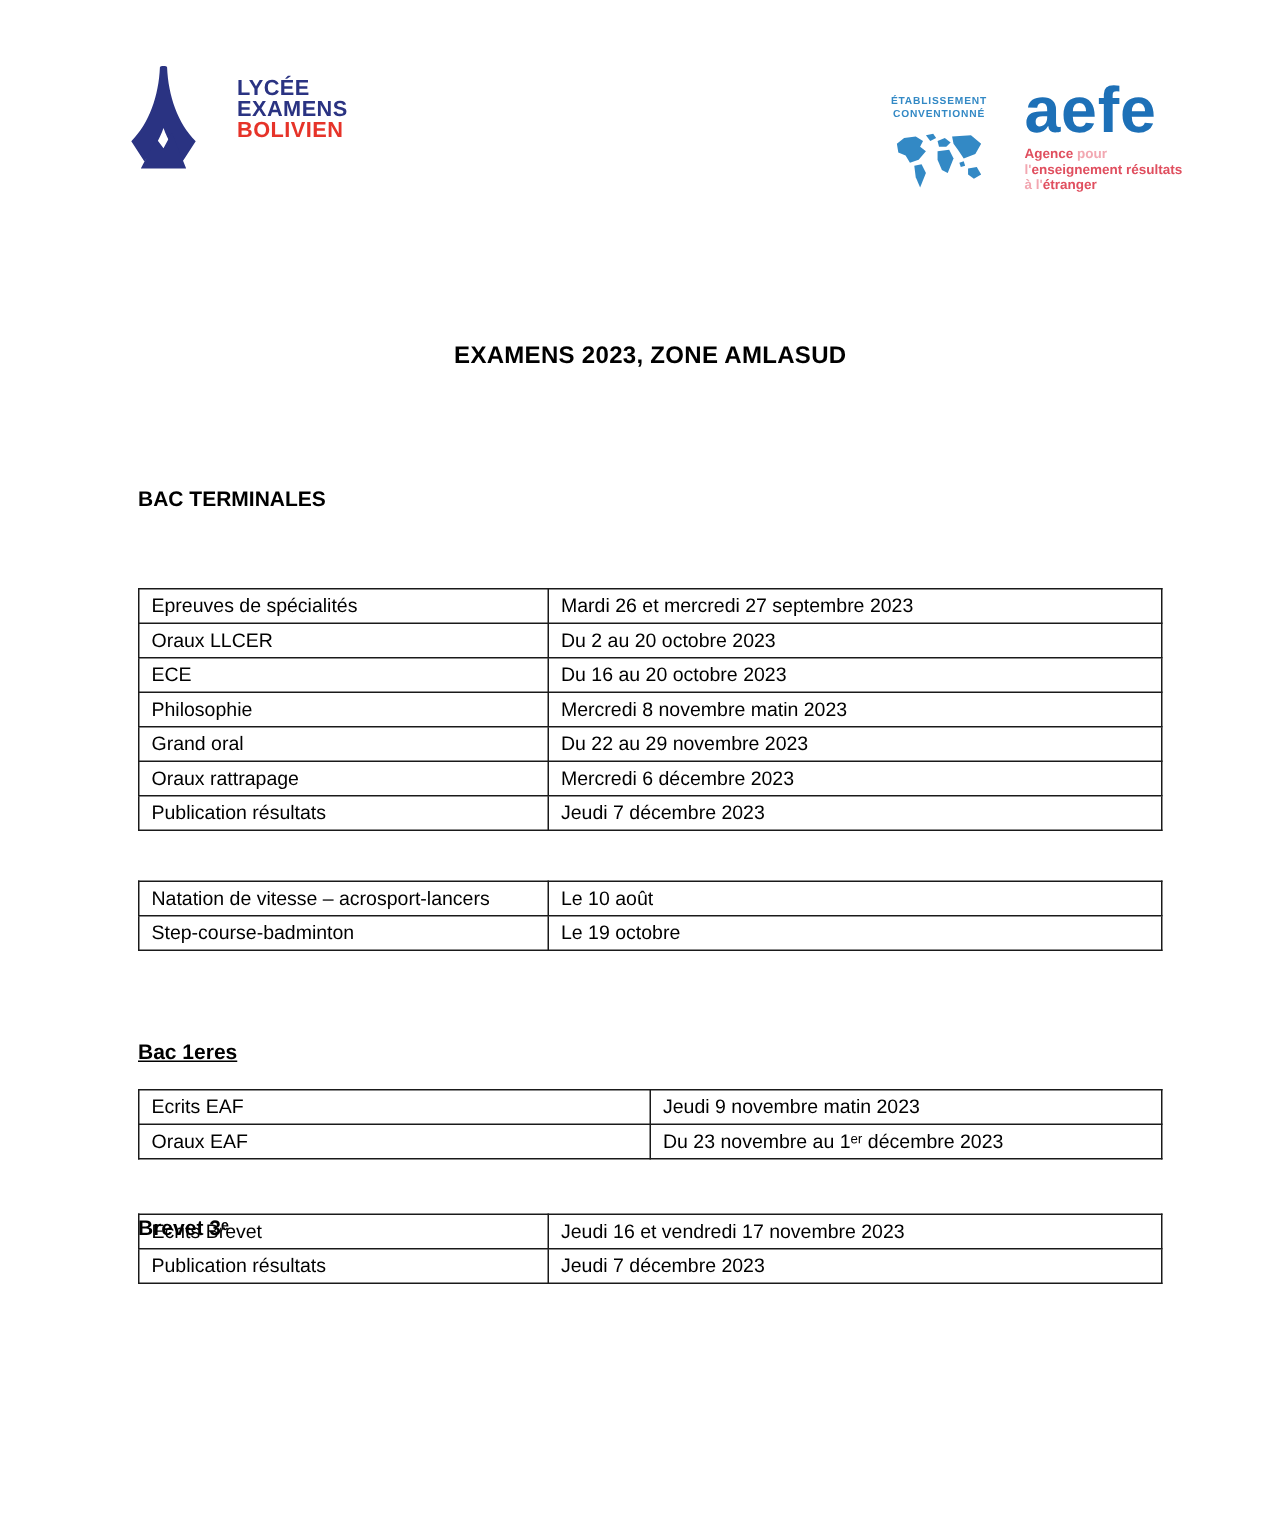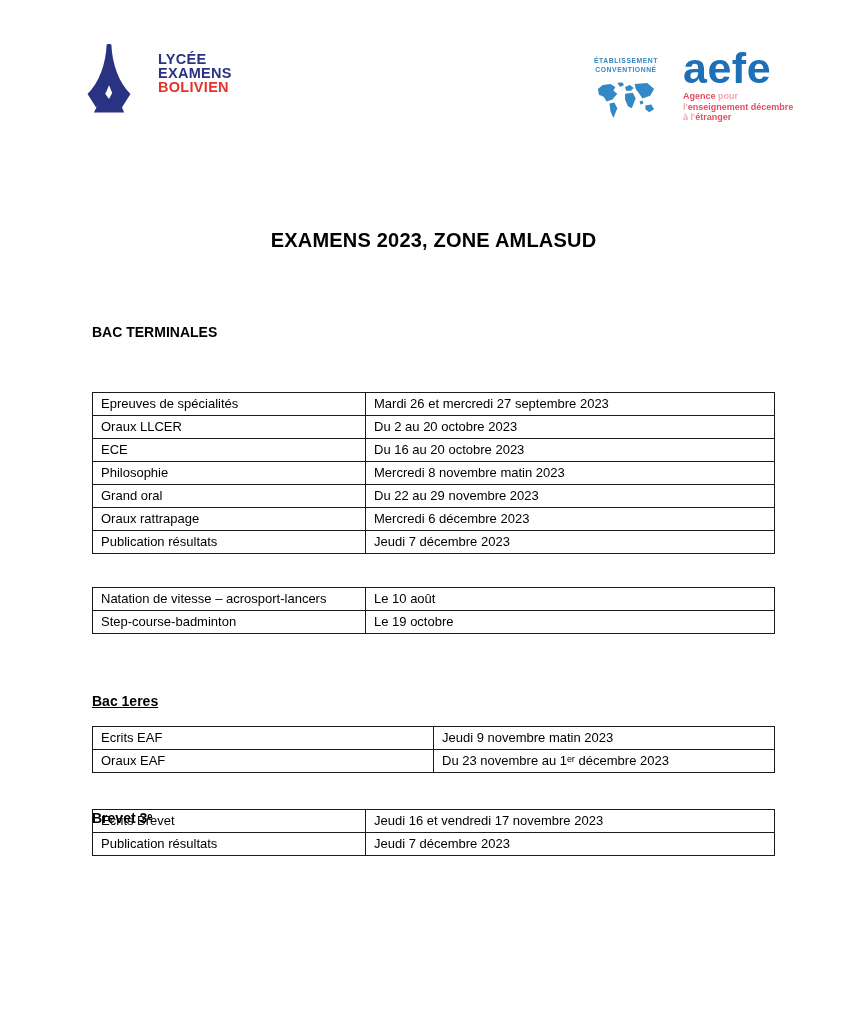--- a/index.html
+++ b/index.html
@@ -11,35 +11,35 @@
   }
   .page { position:absolute; inset:0; background:#fff; overflow:hidden; }
 
   
   .logo-left { position:absolute; left:85px; top:44px; display:flex; gap:25px; }
   .tower-icon svg { width:48px; height:70px; display:block; }
   .school-text { margin-top:9px; font-weight:bold; font-size:14.5px; line-height:13.8px; letter-spacing:.3px; }
   .school-text .navy { color:var(--navy); }
   .school-text .red  { color:var(--logo_red); }
 
-  .logo-right { position:absolute; left:588px; top:47px; display:flex; align-items:flex-start; height:88px; }
+  .logo-right { position:absolute; left:588px; top:47px; display:flex; align-items:center; height:88px; }
   .aefe-left { width:76px; text-align:center; }
   .conv-label { margin-top:9px; font-size:6.8px; font-weight:bold; letter-spacing:.55px;
                 color:var(--map_blue); line-height:9px; }
   .world-map svg { width:62px; height:41px; margin-top:7px; display:block; margin-left:auto; margin-right:auto; }
   .aefe-divider { width:1px; background:var(--divider_blue); margin:2px 9px 2px 9px; }
   .aefe-right { padding-top:2px; }
   .aefe-brand { font-size:43px; font-weight:bold; color:var(--aefe_blue); line-height:38px; letter-spacing:.5px; }
   .aefe-tagline { margin-top:4px; font-size:9px; line-height:10.5px; font-weight:bold; }
   .aefe-tagline .strong { color:var(--tag_red); }
   .aefe-tagline .light  { color:var(--tag_pink); }
 
   
   .doc-title { position:absolute; left:92px; width:683px; top:229px;
-               text-align:center; font-size:20px; font-weight:bold; letter-spacing:.2px; }
+               text-align:center; font-size:16px; font-weight:bold; letter-spacing:.2px; }
 
   .section-heading { position:absolute; left:92px; font-size:14px; font-weight:bold; }
   .h-bac-terminales { top:324px; }
   .h-bac-1eres      { top:693px;text-decoration:underline; }
   .h-brevet         { top:810px; }
 
   table.doc-table { position:absolute; left:92px; width:683px; border-collapse:collapse;
                     font-size:13px; table-layout:fixed; }
   table.doc-table td { border:1px solid #1a1a1a; padding:0 8px; line-height:22px;
                        height:22px; vertical-align:top; overflow:hidden; }
@@ -84,21 +84,21 @@
           <path d="M46,21 L49,20 L50,23 L47,24 Z"></path>
           <path d="M52,25 L58,24 L61,29 L56,32 L52,29 Z"></path>
         </svg>
       </span>
     </div>
     <div class="aefe-divider"></div>
     <div class="aefe-right">
       <div class="aefe-brand">aefe</div>
       <div class="aefe-tagline">
         <div><span class="strong">Agence</span><span class="light"> pour</span></div>
-        <div><span class="light">l'</span><span class="strong">enseignement décembre</span></div>
+        <div><span class="light">l'</span><span class="strong">enseignement résultats</span></div>
         <div><span class="light">à l'</span><span class="strong">étranger</span></div>
       </div>
     </div>
   </div>
 
   <div class="doc-title">EXAMENS 2023, ZONE AMLASUD</div>
 
   <div class="section-heading h-bac-terminales">BAC TERMINALES</div>
 
   <table class="doc-table t-bac-terminales">

